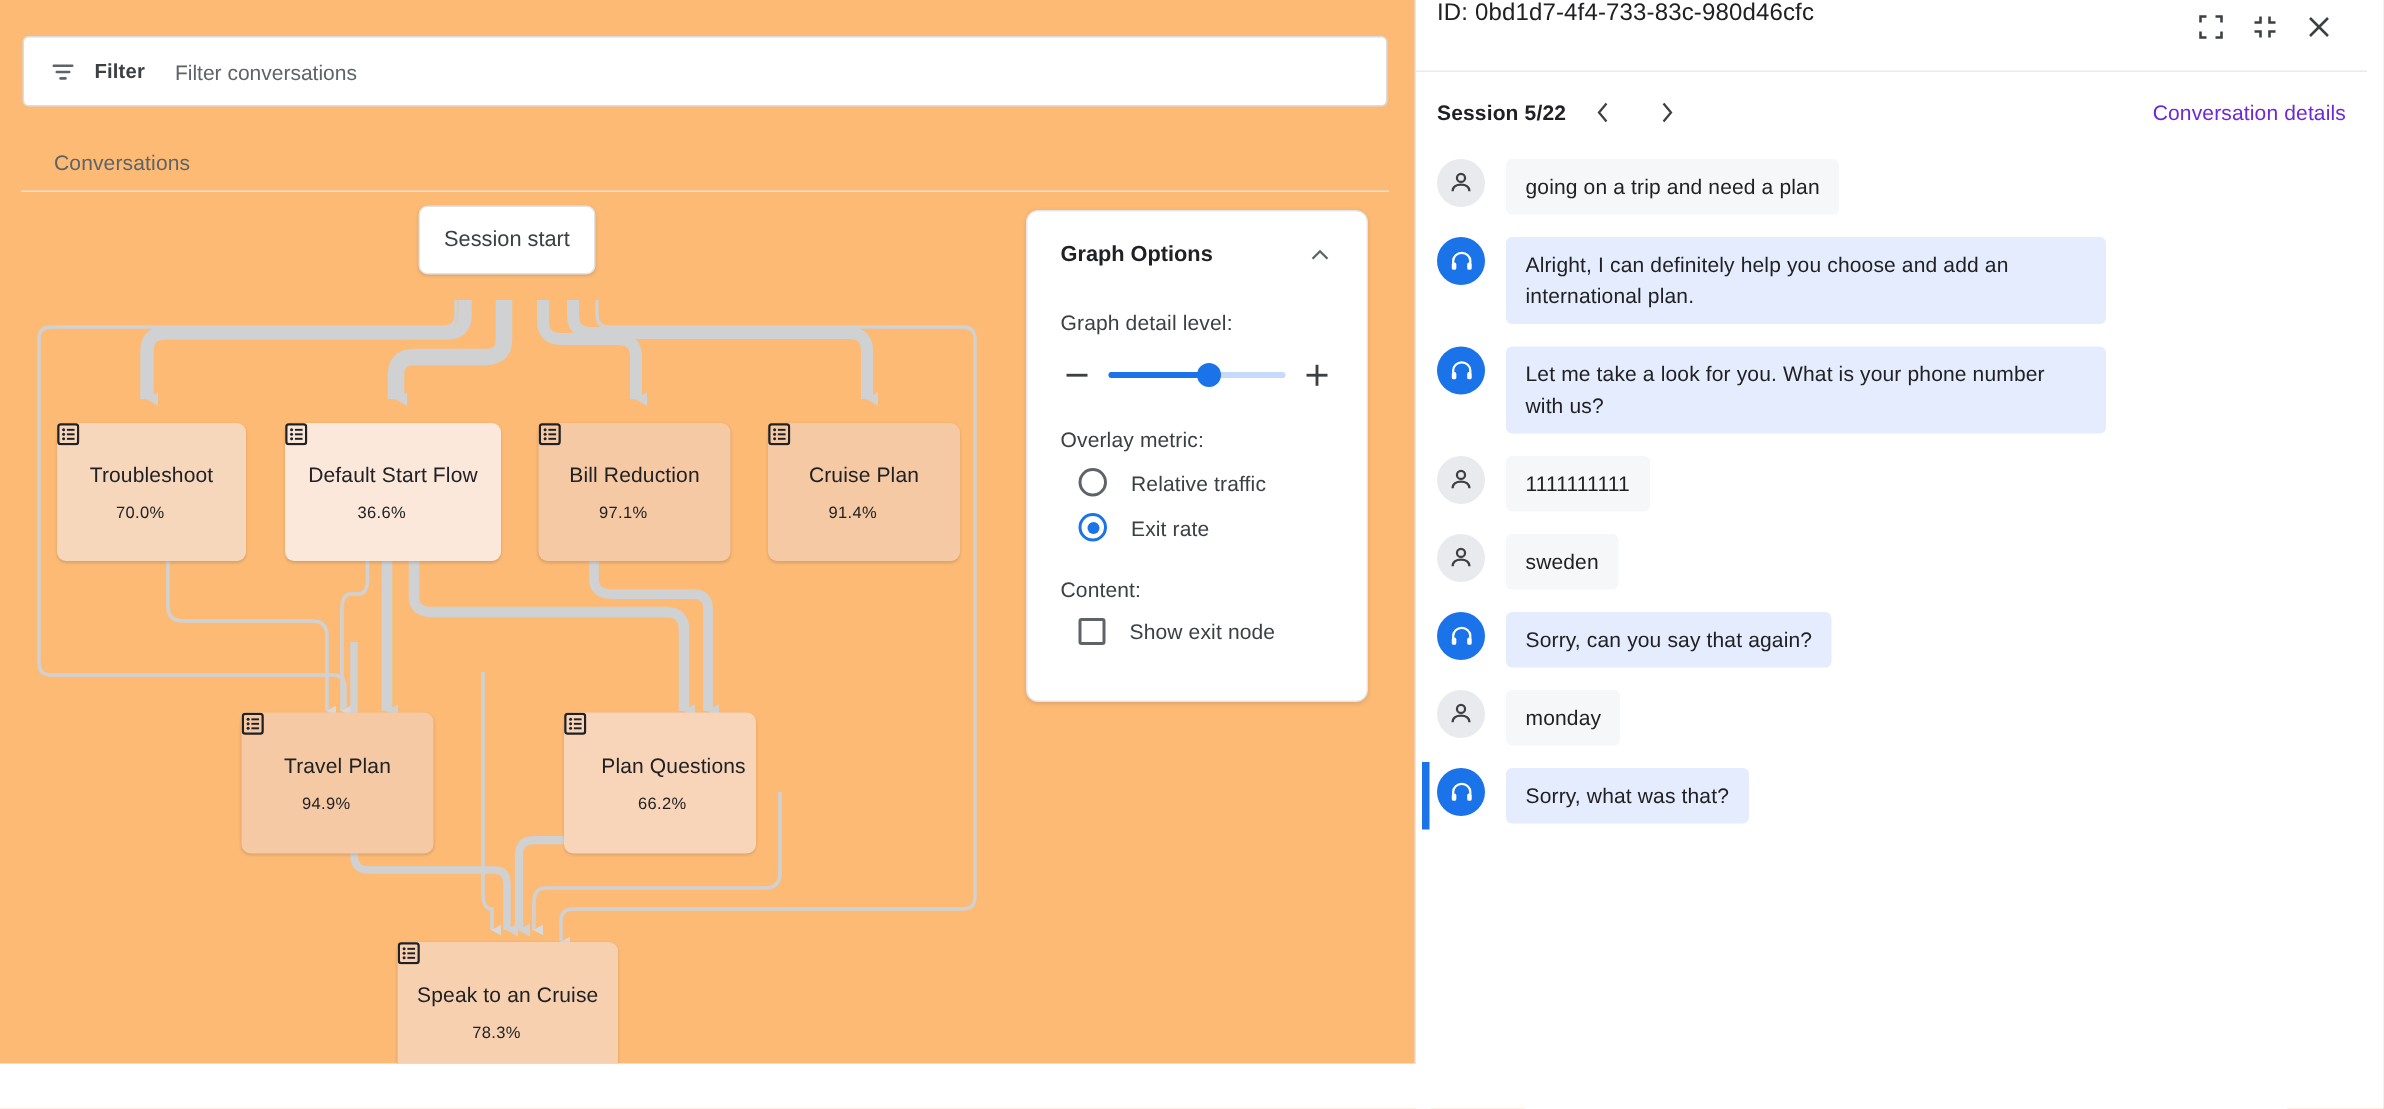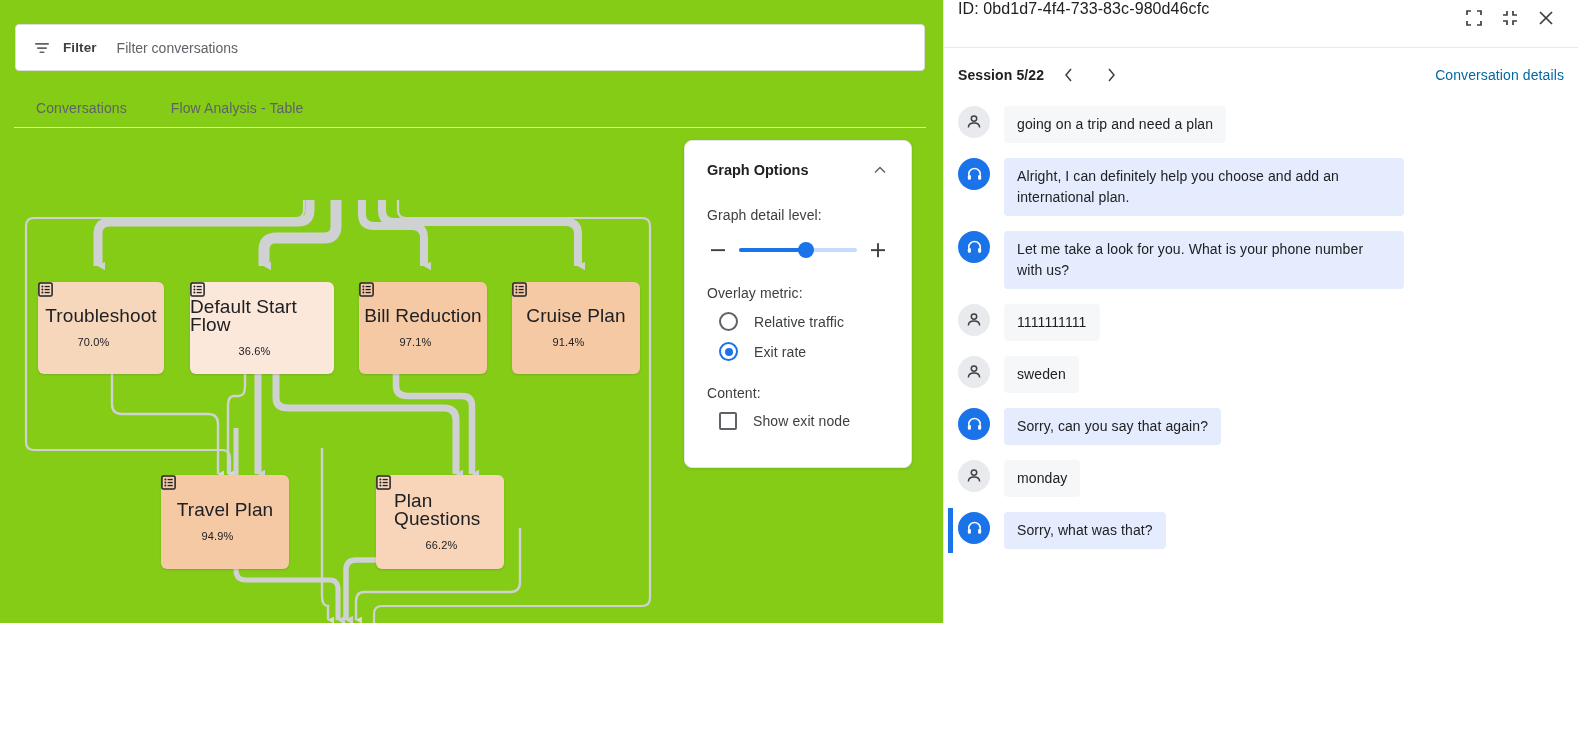--- a/index.html
+++ b/index.html
@@ -8,23 +8,23 @@
     width: 1589px; height: 739px;
     overflow: hidden;
     background: #ffffff;
     font-family: "Liberation Sans", sans-serif;
     color: #202124;
   }
   .app { display: flex; width: 1589px; height: 739px; }
 
   
   .left-pane {
-    width: 944px; height: 623px;
+    width: 944px; height: 709px;
     position: relative;
-    background: #84cc16;
+    background: #fdba74;
     border-right: 1px solid #e4e6e8;
     overflow: hidden;
   }
 
   .filter-bar {
     position: absolute;
     left: 15px; top: 24px;
     width: 910px; height: 47px;
     border: 1px solid #dadce0;
     border-radius: 4px;
@@ -78,21 +78,21 @@
   .graph-canvas svg { position: absolute; left: 0; top: 0; }
 
   .node {
     position: absolute;
     border-radius: 6px;
     display: flex; flex-direction: column;
     align-items: center; justify-content: center;
     box-shadow: 0 1px 2px rgba(60,64,67,.20);
   }
   .node-title {
-    font-size: 19px; color: #202124;
+    font-size: 14px; color: #202124;
     line-height: 18px;
     letter-spacing: .1px;
   }
   .node-sub {
     display: flex; align-items: center; 
     margin-top: 9px;
   }
   .node-pct { font-size: 11px; color: #202124; letter-spacing: .2px; }
   .node-ico { width: 15px; height: 15px; display: block; }
 
@@ -228,21 +228,21 @@
     padding: 0 14px 0 14px;
   }
   .session-label { font-size: 14px; color: #202124; font-weight: bold; letter-spacing: .1px; }
   .nav-btn {
     width: 34px; height: 34px;
     display: flex; align-items: center; justify-content: center;
     cursor: pointer; margin-left: 8px;
   }
   .conv-details {
     margin-left: auto;
-    font-size: 14px; color: #0369a1;
+    font-size: 14px; color: #6d28d9;
     cursor: pointer; letter-spacing: .1px;
   }
   .messages { padding: 0 0 0 0; position: relative; }
   .msg {
     display: flex; align-items: flex-start;
     padding: 4px 14px 4px 14px;
     position: relative;
     min-height: 36px;
     margin-bottom: 7px;
   }
@@ -285,23 +285,20 @@
         </svg>
       </span>
       <span class="filter-label">Filter</span>
       <input class="filter-input" type="text" value="" placeholder="Filter conversations" style="">
     </div>
 
     <div class="tabs">
       <div class="tab">
         <span>Conversations</span>
       </div>
-      <div class="tab">
-        <span>Flow Analysis - Table</span>
-      </div>
     </div>
 
     <div class="graph-canvas">
 
       <svg width="944" height="609">
         <defs>
           <marker id="ah" markerWidth="9" markerHeight="8" refX="4.5" refY="7.4" orient="auto" markerUnits="userSpaceOnUse">
             <path d="M0 0 L9 0 L4.5 8 Z" fill="#cfd1d3"></path>
           </marker>
           <marker id="ahs" markerWidth="7" markerHeight="6.5" refX="3.5" refY="6" orient="auto" markerUnits="userSpaceOnUse">
@@ -333,20 +330,23 @@
 
           <path d="M456,394 L456,420 Q456,430 444,430 L356,430 Q346,430 346,440 L346,490" stroke-width="5.5" marker-end="url(#ah)"></path>
 
           <path d="M322,318 L322,466 Q322,476 328,476 L328,490" stroke-width="2.4" marker-end="url(#ahs)"></path>
           <path d="M236,298 L236,440 Q236,450 246,450 L330,450 Q338,450 338,460 L338,490" stroke-width="5" marker-end="url(#ah)"></path>
 
           <path d="M520,398 L520,452 Q520,462 510,462 L364,462 Q356,462 356,472 L356,490" stroke-width="2.4" marker-end="url(#ahs)"></path>
         </g>
       </svg>
 
+      <div class="session-start" style="left:279px; top:7px; width:118px; height:46px;">
+        <span>Session start</span>
+      </div>
 
       <div class="node" style="left:38px; top:152px; width:126px; height:92px; background:#f7d7bc;">
         <div class="node-title">Troubleshoot</div>
         <div class="node-sub">
           <span class="node-pct">70.0%</span>
           <span class="node-ico">
             <svg width="15" height="15" viewBox="0 0 15 15">
               <rect x=".9" y=".9" width="13.2" height="13.2" rx="1.6" fill="none" stroke="#202124" stroke-width="1.5"></rect>
               <circle cx="4.4" cy="4.5" r="1" fill="#202124"></circle>
               <circle cx="4.4" cy="7.5" r="1" fill="#202124"></circle>

